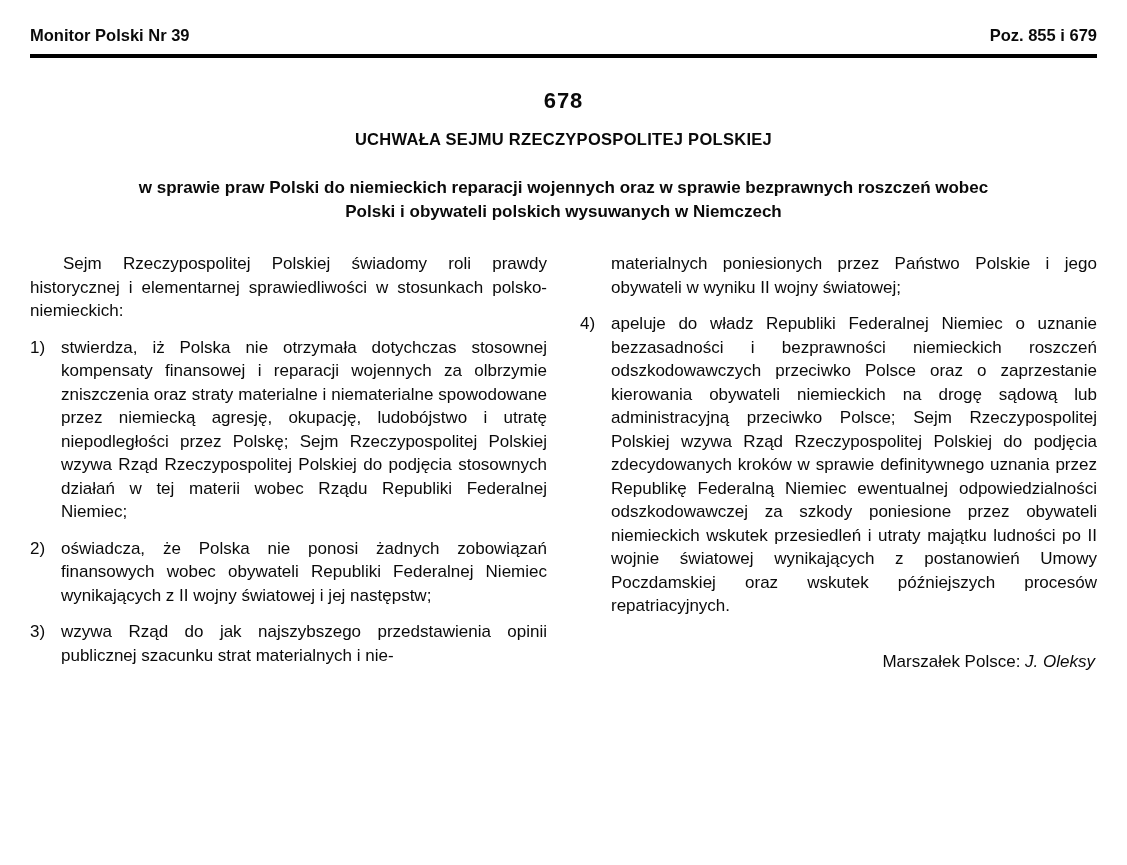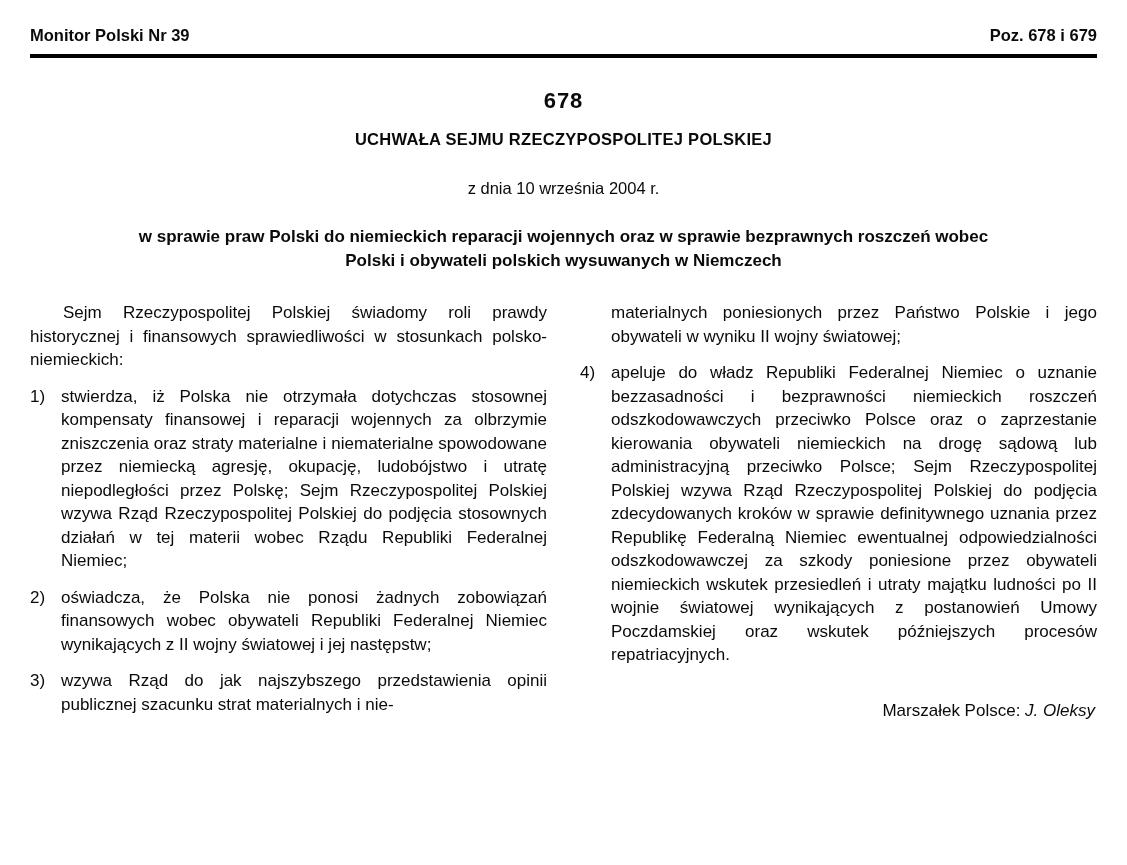--- a/index.html
+++ b/index.html
@@ -92,40 +92,39 @@
   }
   .signature .sig-name { font-style: italic; }
 </style>
 </head>
 <body>
 
 <div class="page">
 
   <div class="runhead">
     <div class="rh-left">Monitor Polski Nr 39</div>
-    <div class="rh-right">Poz. 678 i 679</div>
+    <div class="rh-right">Poz. 855 i 679</div>
   </div>
 
   <hr class="head-rule">
 
   <div class="act-number">678</div>
 
   <div class="act-title">UCHWAŁA SEJMU RZECZYPOSPOLITEJ POLSKIEJ</div>
 
-  <div class="act-date">z dnia 10 września 2004 r.</div>
 
   <div class="act-subject">
     <span>w sprawie praw Polski do niemieckich reparacji wojennych oraz w sprawie bezprawnych roszczeń wobec</span>
     <span>Polski i obywateli polskich wysuwanych w Niemczech</span>
   </div>
 
   <div class="columns">
 
     <div class="col">
-      <p class="intro">Sejm Rzeczypospolitej Polskiej świadomy roli prawdy historycznej i finansowych sprawiedliwości w stosunkach polsko-niemieckich:</p>
+      <p class="intro">Sejm Rzeczypospolitej Polskiej świadomy roli prawdy historycznej i elementarnej sprawiedliwości w stosunkach polsko-niemieckich:</p>
 
       <div class="item">
         <span class="num">1)</span>
         <span>stwierdza, iż Polska nie otrzymała dotychczas stosownej kompensaty finansowej i reparacji wojennych za olbrzymie zniszczenia oraz straty materialne i niematerialne spowodowane przez niemiecką agresję, okupację, ludobójstwo i utratę niepodległości przez Polskę; Sejm Rzeczypospolitej Polskiej wzywa Rząd Rzeczypospolitej Polskiej do podjęcia stosownych działań w tej materii wobec Rządu Republiki Federalnej Niemiec;</span>
       </div>
 
       <div class="item">
         <span class="num">2)</span>
         <span>oświadcza, że Polska nie ponosi żadnych zobowiązań finansowych wobec obywateli Republiki Federalnej Niemiec wynikających z II wojny światowej i jej następstw;</span>
       </div>

